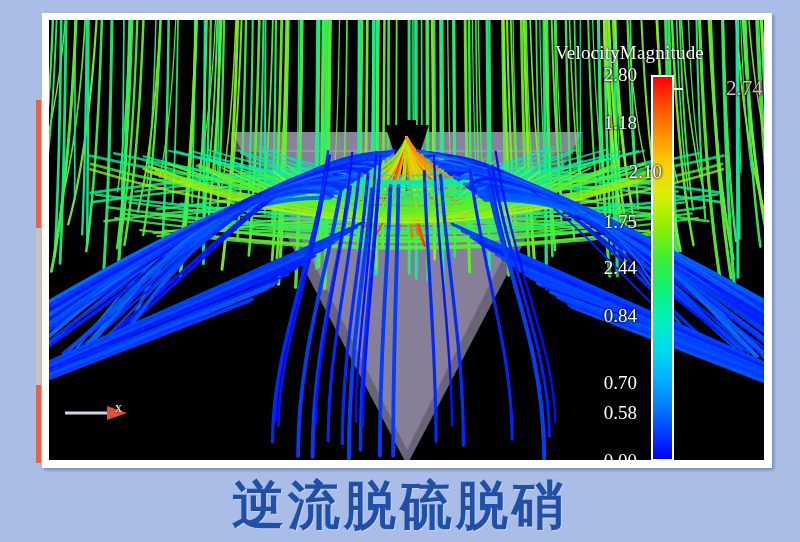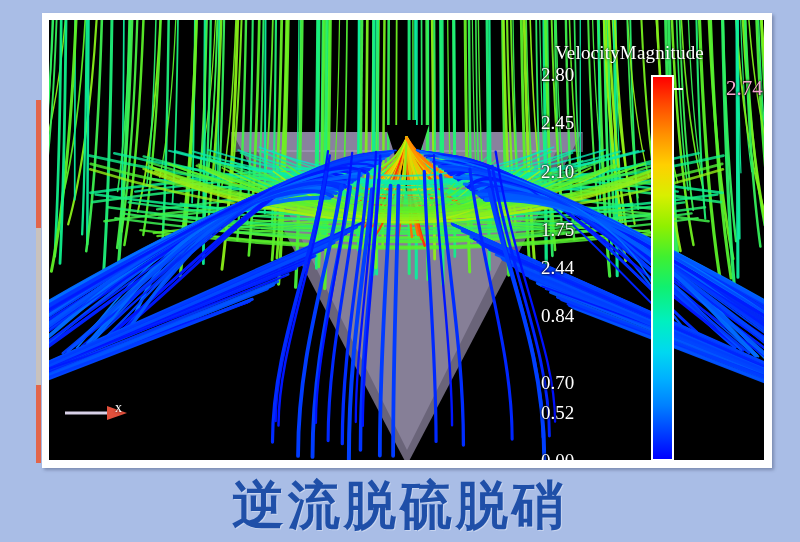--- a/index.html
+++ b/index.html
@@ -86,21 +86,21 @@
       #10f070 45%,
       #40f030 53%,
       #90f000 61%,
       #d8ef00 69%,
       #ffd000 77%,
       #ff9000 85%,
       #ff4800 93%,
       #ff0000 100%);
   }
   .tick-label{
-    position:absolute;width:96px;text-align:left;left:35px;
+    position:absolute;width:96px;text-align:right;left:35px;
     color:#ffffff;font-size:19px;text-shadow:0 0 3px #000,0 0 2px #000;
   }
   .extreme{
     position:absolute;color:#f9a8d4;font-size:21px;white-space:nowrap;
     text-shadow:0 0 3px #000,0 0 2px #000;
     padding-left:42px;
   }
   #max-extreme{left:178px;top:48px;}
   #min-extreme{left:178px;top:430px;}
   .extreme-tick{position:absolute;background:#fff;height:2px;width:10px;}
@@ -1459,27 +1459,27 @@
 
         <div id="colorbar"></div>
 
         <div class="extreme-tick" id="max-extreme-tick"></div>
         <div class="extreme" id="max-extreme">2.74</div>
 
         <div class="extreme" id="min-extreme">0.00</div>
 
         <div id="tick-labels">
             <div class="tick-label" style="top: 36px;">2.80</div>
-            <div class="tick-label" style="top: 84.25px;">2.45</div>
-            <div class="tick-label" style="top: 132.5px;">2.10</div>
-            <div class="tick-label" style="top: 191px; font-family: Liberation Serif, serif;">1.75</div>
+            <div class="tick-label" style="top: 84.25px;">1.18</div>
+            <div class="tick-label" style="top: 132.5px; padding-left: 25px;">2.10</div>
+            <div class="tick-label" style="top: 183px; font-family: Liberation Serif, serif;">1.75</div>
             <div class="tick-label" style="top: 229px;">2.44</div>
             <div class="tick-label" style="top: 277.25px;">0.84</div>
             <div class="tick-label" style="top: 344px;">0.70</div>
-            <div class="tick-label" style="top: 373.75px;">0.52</div>
+            <div class="tick-label" style="top: 373.75px;">0.58</div>
             <div class="tick-label" style="top: 422px;">0.00</div>
           </div>
       </div>
 
     </div>
   </div>
 
   <div id="caption">逆流脱硫脱硝</div>
 </div>
 

